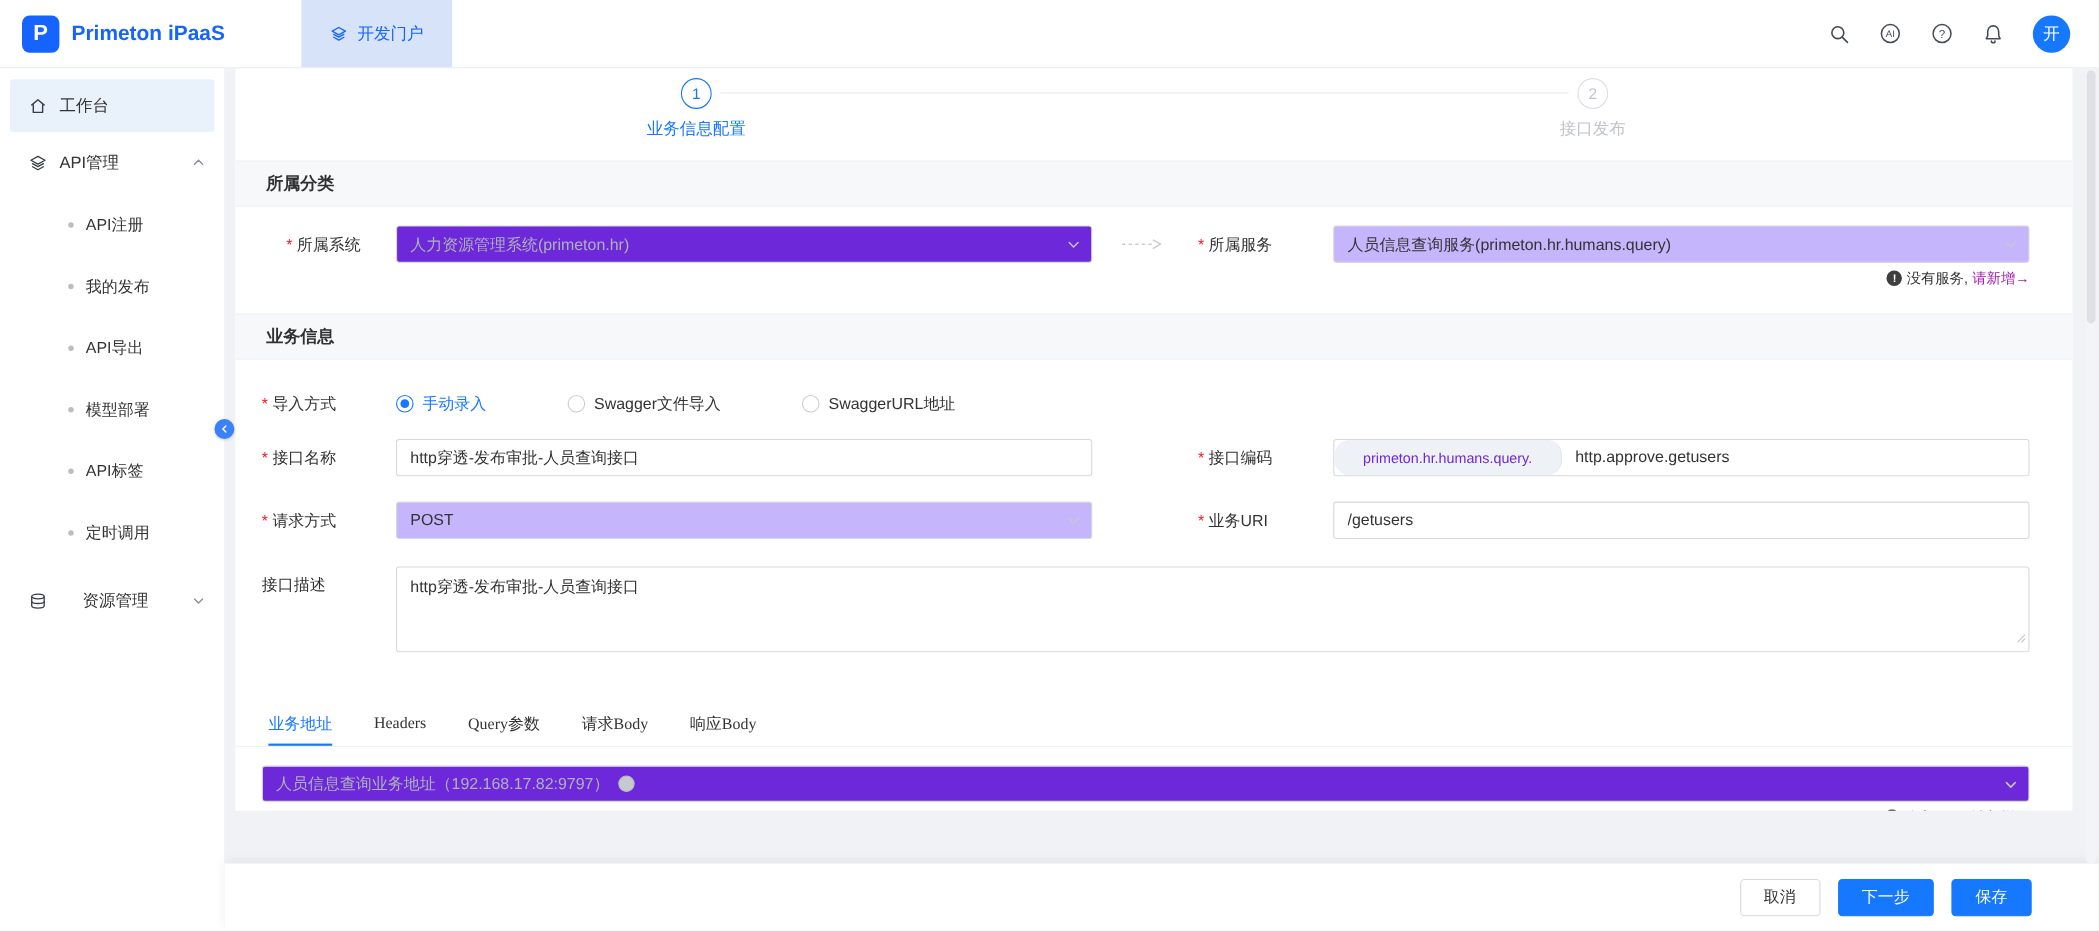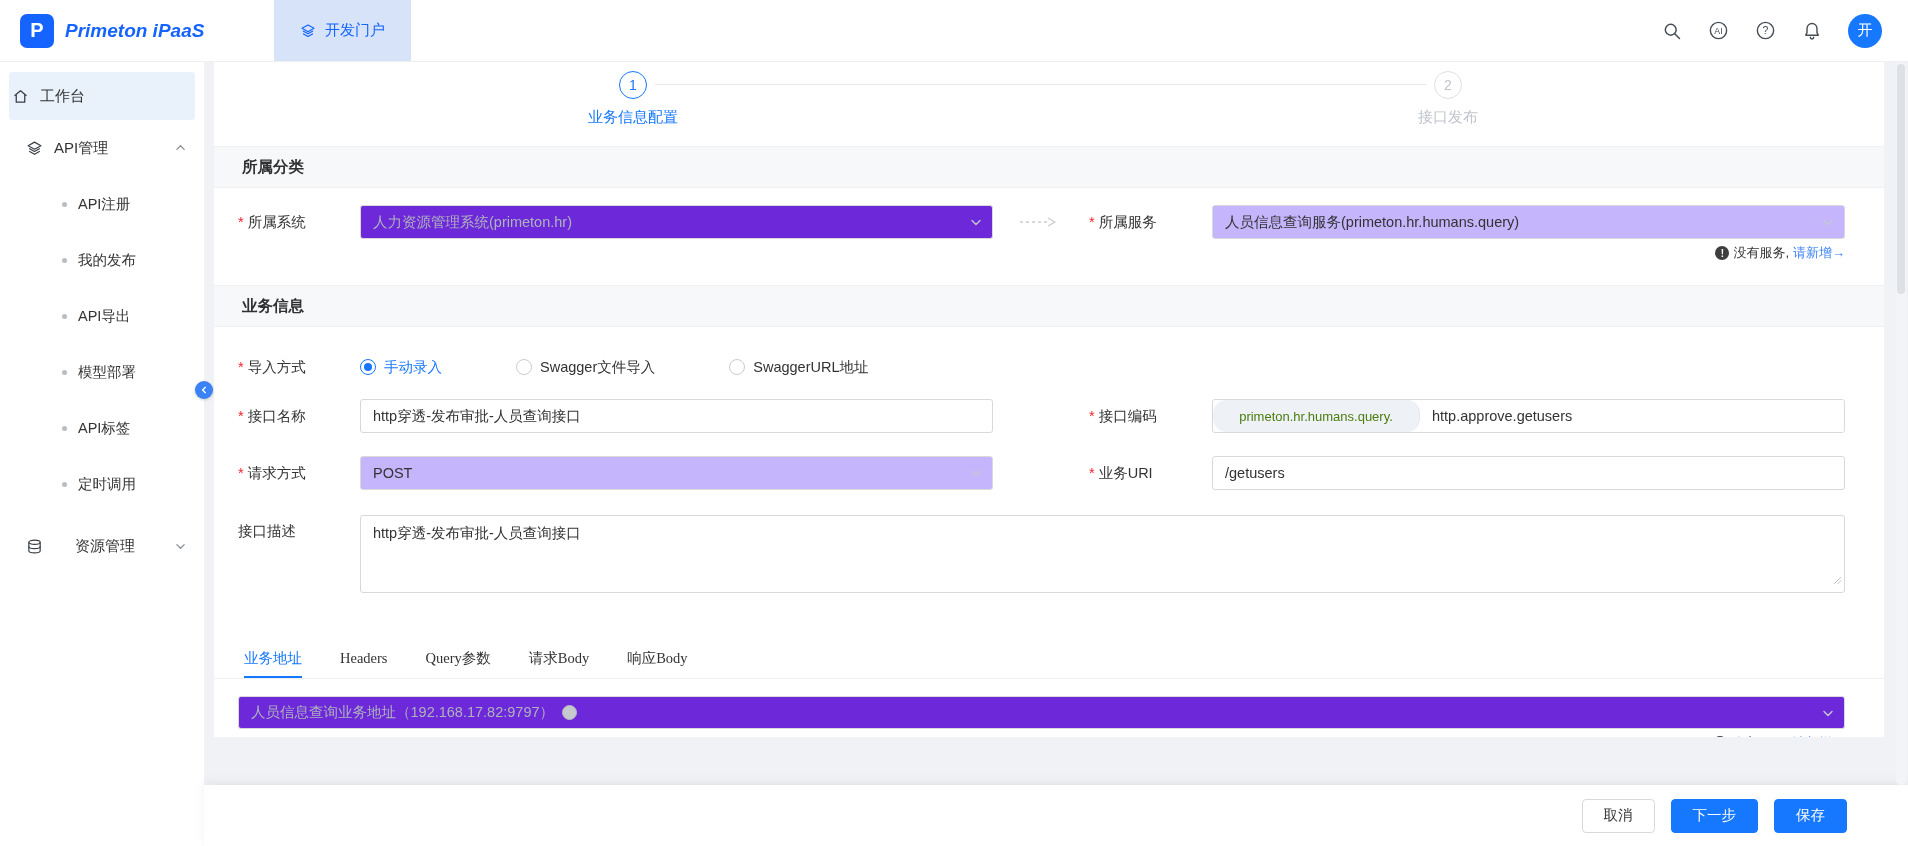--- a/index.html
+++ b/index.html
@@ -4,31 +4,31 @@
 <style>
   * { margin:0; padding:0; box-sizing:border-box; }
   html,body { width:1908px; height:846px; overflow:hidden; }
   body { font-family:"Liberation Sans","DejaVu Sans",sans-serif; font-size:14px; color:#333; background:#f0f2f5; }
   .app { width:1908px; height:846px; display:flex; flex-direction:column; }
 
   
   .header { flex:0 0 61px; background:#fff; display:flex; align-items:center; border-bottom:1px solid #edeff2; position:relative; z-index:6; }
   .logo-area { display:flex; align-items:center; gap:11px; padding:0 20px; width:274px; }
   .logo-box { width:34px; height:34px; border-radius:7px; background:#1664ff; color:#fff; display:flex; align-items:center; justify-content:center; font-weight:bold; font-size:20px; }
-  .brand { color:#1664ff; font-size:19px; font-weight:700; white-space:nowrap;font-style:italic; }
+  .brand { color:#1664ff; font-size:19px; font-weight:700; white-space:nowrap; }
   .portal-tab { height:61px; padding:0 26px; background:#d6e3f8; color:#1664ff; display:flex; align-items:center; gap:9px; font-size:15px; cursor:pointer; }
   .header-right { margin-left:auto; display:flex; align-items:center; gap:26px; padding-right:26px; }
   .hicon { display:inline-flex; cursor:pointer; }
   .avatar { width:34px; height:34px; border-radius:50%; background:#1677ff; color:#fff; display:flex; align-items:center; justify-content:center; font-size:15px; cursor:pointer; }
 
   
   .body { flex:1; display:flex; min-height:0; }
   .sidebar { flex:0 0 204px; background:#fff; padding-top:10px; position:relative; }
   .side-item { height:44px; display:flex; align-items:center; gap:11px; padding-left:26px; font-size:15px; color:#333; cursor:pointer; position:relative; }
-  .side-item.selected { height:48px; margin:0 9px 6px; border-radius:3px; background:#e9f1fb; padding-left:3px; }
+  .side-item.selected { height:48px; margin:0 9px 6px; border-radius:3px; background:#e9f1fb; padding-left:17px; }
   .side-item .caret { position:absolute; right:18px; top:50%; transform:translateY(-50%); display:inline-flex; }
   .side-sub-list { padding-top:6px; }
   .side-sub { height:56px; display:flex; align-items:center; padding-left:62px; font-size:14.5px; color:#333; cursor:pointer; }
   .side-sub::before { content:""; width:5px; height:5px; border-radius:50%; background:#b9bdc4; margin-right:11px; flex:0 0 5px; }
   .side-item.resource { margin-top:10px; height:48px;gap:32px; }
   .collapse-handle { position:absolute; right:-9px; top:319px; width:18px; height:18px; border-radius:50%; background:#3b82f6; display:flex; align-items:center; justify-content:center; cursor:pointer; z-index:10; box-shadow:0 1px 3px rgba(0,0,0,.2); }
 
   .main { flex:1; min-width:0; display:flex; flex-direction:column; background:#f0f2f5; position:relative; }
   .content { flex:1; min-height:0; padding:0 24px 0 10px; }
   .card { background:#fff; width:100%; height:100%; position:relative; overflow:hidden; }
@@ -40,54 +40,54 @@
   .step.s1 { left:339px; } .step.s2 { left:1154px; }
   .step-circle { width:28px; height:28px; border-radius:50%; background:#fff; display:flex; align-items:center; justify-content:center; font-size:14px; }
   .step-circle.active { border:1px solid #1677ff; color:#1677ff; }
   .step-circle.wait { border:1px solid #dcdfe6; color:#c0c4cc; }
   .step-label { margin-top:9px; font-size:15px; }
   .step-label.active { color:#1677ff; }
   .step-label.wait { color:#c0c4cc; }
 
   
   .section-band { height:42px; background:#f7f8fa; border-top:1px solid #f0f1f3; border-bottom:1px solid #f0f1f3; display:flex; align-items:center; padding-left:28px; font-size:15.5px; font-weight:700; color:#303133; }
-  .form-area1 { padding:17px 0 23px; }
+  .form-area1 { padding:17px 0 23px;text-align:center; }
   .form-area2 { padding-top:30px; }
   .frow { display:flex; align-items:center; padding-left:24px; }
   .flabel { width:112px; margin-right:10px; font-size:14.5px; color:#333; white-space:nowrap; }
   .req { color:#f5222d; margin-right:4px; }
   .mid { width:209px; margin-right:10px; display:flex; align-items:center; padding-left:96px; position:relative; white-space:nowrap; font-size:14.5px; }
   .mid .dash-arrow { position:absolute; left:26px; top:50%; transform:translateY(-50%); display:inline-flex; }
   .w633 { width:633px; }
   .select { height:34px; border:1px solid #d9d9d9; border-radius:3px; background:#c4b5fd; display:flex; align-items:center; padding:0 30px 0 12px; position:relative; font-size:14.5px; color:#333; cursor:pointer; }
   .select .chev { position:absolute; right:10px; top:50%; transform:translateY(-50%); display:inline-flex; }
   .select.disabled { background:#6d28d9; cursor:default; }
   .dim { color:#aeb3bb; }
   .sel-text { white-space:nowrap; overflow:hidden; text-overflow:ellipsis; }
   .input { height:34px; width:633px; border:1px solid #d9d9d9; border-radius:3px; padding:0 12px; font-size:14.5px; color:#333; font-family:inherit; outline:none; background:#fff; }
   .code-group { width:633px; height:34px; border:1px solid #d9d9d9; border-radius:3px; display:flex; overflow:hidden; }
-  .code-prefix { width:207px; background:#eef1f6; color:#4d7c0f; font-size:13px; display:flex; align-items:center; justify-content:center; border-right:1px solid #e2e5ea; white-space:nowrap;border-radius:14px; }
+  .code-prefix { width:207px; background:#eef1f6; color:#6d28d9; font-size:13px; display:flex; align-items:center; justify-content:center; border-right:1px solid #e2e5ea; white-space:nowrap;border-radius:14px; }
   .code-input { flex:1; border:none; outline:none; padding:0 12px; font-size:14.5px; color:#333; font-family:inherit; }
   .row-radio { height:20px; margin-bottom:22px; }
   .radio { display:inline-flex; align-items:center; gap:8px; margin-right:74px; cursor:pointer; font-size:14.5px; }
   .rdot { width:16px; height:16px; border-radius:50%; border:1px solid #c9ccd2; background:#fff; display:inline-flex; align-items:center; justify-content:center; }
   .rdot.checked { border-color:#1677ff; }
   .rdot.checked::after { content:""; width:8px; height:8px; border-radius:50%; background:#1677ff; }
   .rlabel.active { color:#1677ff; }
   .row-name { margin-bottom:23px; }
   .row-method { margin-bottom:25px; }
   .ta-wrap { position:relative; width:1485px; }
   .textarea { width:1485px; height:78px; border:1px solid #d9d9d9; border-radius:3px; padding:8px 12px; font-size:14.5px; color:#333; font-family:inherit; resize:none; outline:none; display:block; }
   .row-desc { align-items:flex-start; }
   .row-desc .flabel { padding-top:7px; }
   .resize-grip { position:absolute; right:3px; bottom:5px; }
   .hint-row { margin-top:5px; height:18px; display:flex; justify-content:flex-end; align-items:center; gap:4px; padding-right:39px; font-size:13px; color:#333; }
   .info-dot { width:14px; height:14px; border-radius:50%; background:#3e3e3e; color:#fff; font-size:10px; font-weight:bold; display:inline-flex; align-items:center; justify-content:center; flex:0 0 14px; }
   .info-dot::after { content:"!"; }
-  .hint-link { color:#3b82f6; cursor:pointer; text-decoration:none; }
+  .hint-link { color:#a21caf; cursor:pointer; text-decoration:none; }
 
   
   .tabs { margin-top:48px; height:38px; padding-left:30px; display:flex; gap:38px; border-bottom:1px solid #eef0f2;font-family:Liberation Serif, serif; }
   .tab { display:flex; align-items:center; height:100%; border-bottom:2px solid transparent; font-size:14.5px; color:#333; cursor:pointer; white-space:nowrap; }
   .tab.active { color:#1677ff; border-bottom-color:#1677ff; }
   .addr-row { margin:17px 39px 0 24px; }
   .addr-select { height:33px; }
   .addr-badge { width:15px; height:15px; border-radius:50%; background:#c6c9ce; border:1px solid #b7bac0; margin-left:8px; flex:0 0 15px; }
   .thead { margin:9px 39px 0 24px; height:40px; background:#fafafa; border:1px solid #f0f0f0; display:flex; font-size:13.5px; color:#606266; }
   .th { display:flex; align-items:center; padding-left:16px; border-right:1px solid #f0f0f0; }

